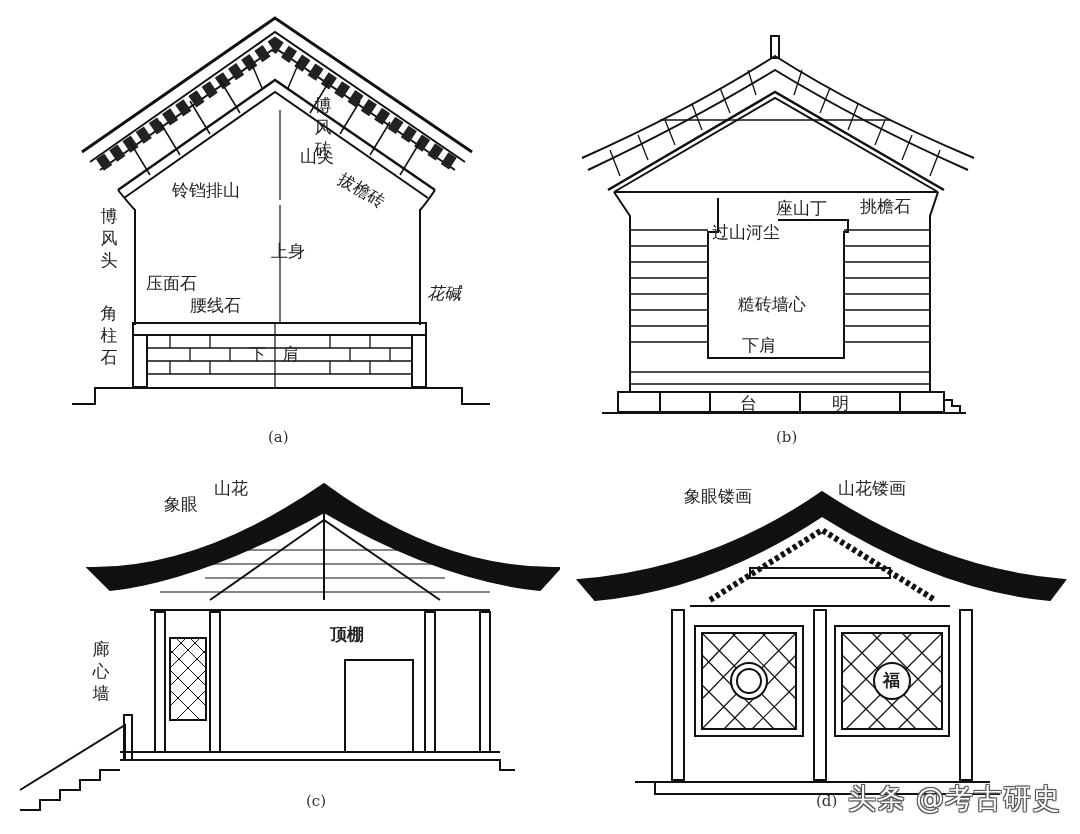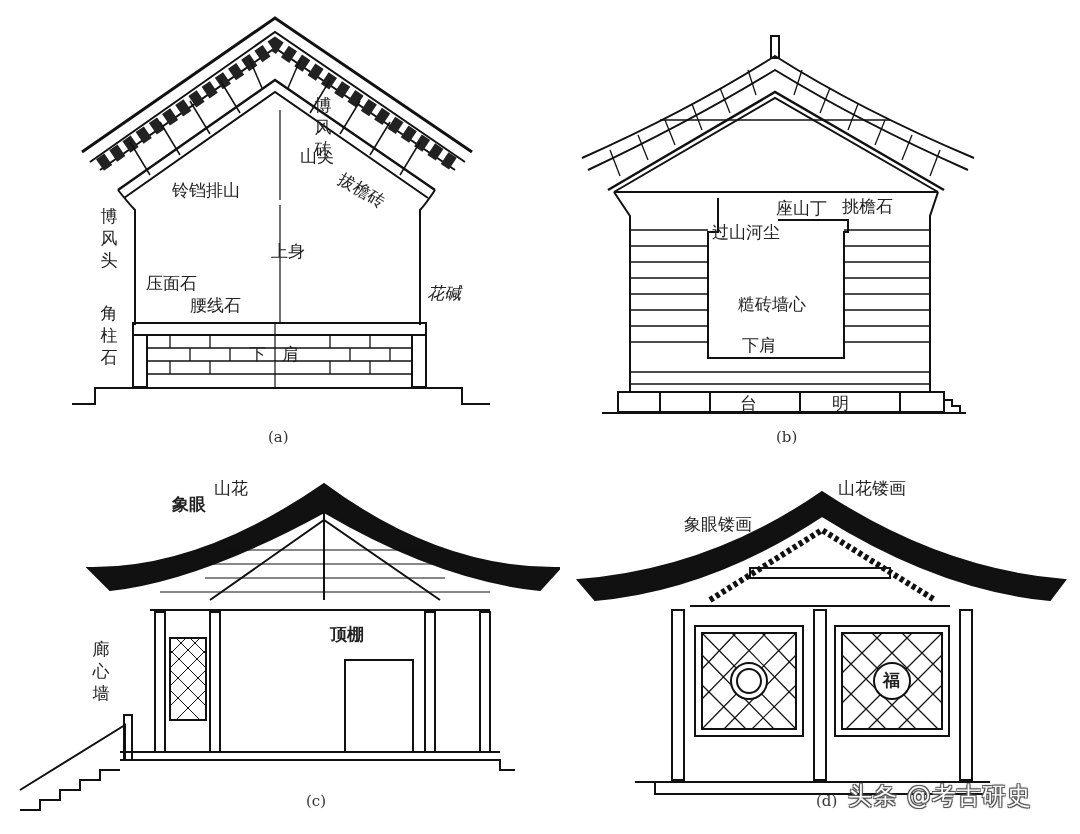--- a/index.html
+++ b/index.html
@@ -2,21 +2,21 @@
 <html><head>
 <meta charset="utf-8">
 <style>
   html,body{margin:0;padding:0;background:#fff;}
   body{width:1080px;height:834px;position:relative;overflow:hidden;font-family:"DejaVu Serif",serif;}
   .panel{position:absolute;}
   svg{position:absolute;left:0;top:0;}
   .lbl{position:absolute;font-size:17px;color:#222;line-height:1;white-space:nowrap;font-family:"DejaVu Serif",serif;}
   .vlbl{position:absolute;font-size:17px;color:#222;line-height:22px;width:18px;text-align:center;font-family:"DejaVu Serif",serif;}
   .cap{position:absolute;font-size:15px;color:#333;font-family:"DejaVu Serif",serif;}
-  .wm{position:absolute;left:848px;top:780px;font-size:24px;color:#fff;font-family:"DejaVu Sans",sans-serif;
+  .wm{position:absolute;left:848px;top:780px;font-size:28px;color:#fff;font-family:"DejaVu Sans",sans-serif;
       text-shadow:-1px -1px 0 #555,1px -1px 0 #555,-1px 1px 0 #555,1px 1px 0 #555,0 0 3px #666;letter-spacing:1px;}
 </style>
 </head>
 <body>
 
 <div class="panel" style="left:0;top:0;width:540px;height:450px;">
   <svg width="540" height="450">
     <g stroke="#111" fill="none" stroke-width="2">
 
       <path d="M82 152 L275 18 L472 152" stroke-width="3"></path>
@@ -140,21 +140,21 @@
       <rect x="78" y="392" width="326" height="20"></rect>
       <line x1="120" y1="392" x2="120" y2="412"></line>
         <line x1="170" y1="392" x2="170" y2="412"></line>
       <line x1="260" y1="392" x2="260" y2="412"></line>
         <line x1="360" y1="392" x2="360" y2="412"></line>
       <path d="M62 413 L426 413"></path>
       <path d="M404 400 L412 400 L412 406 L420 406 L420 413"></path>
     </g>
   </svg>
   <div class="lbl" style="left:236px;top:200px;">座山丁</div>
-  <div class="lbl" style="left:302px;top:198px;text-align:center;">挑檐石</div>
+  <div class="lbl" style="left:320px;top:198px;text-align:center;">挑檐石</div>
   <div class="lbl" style="left:172px;top:224px;">过山河尘</div>
   <div class="lbl" style="left:198px;top:276px;margin-top:20px;">糙砖墙心</div>
   <div class="lbl" style="left:202px;top:337px;">下肩</div>
   <div class="lbl" style="left:200px;top:395px;">台</div>
   <div class="lbl" style="left:292px;top:395px;">明</div>
   <div class="cap" style="left:236px;top:428px;">(b)</div>
 </div>
 
 <div class="panel" style="left:0;top:460px;width:560px;height:374px;">
   <svg width="560" height="374">
@@ -183,21 +183,21 @@
 
       <line x1="120" y1="292" x2="500" y2="292"></line>
       <path d="M120 300 L500 300 L500 310 L515 310"></path>
 
       <path d="M20 350 L40 350 L40 340 L60 340 L60 330 L80 330 L80 320 L100 320 L100 310 L120 310"></path>
       <path d="M20 330 L125 265 L125 300"></path>
       <rect x="124" y="255" width="8" height="45"></rect>
     </g>
   </svg>
   <div class="lbl" style="left:214px;top:20px;text-align:right;">山花</div>
-  <div class="lbl" style="left:172px;top:36px;font-weight:bold;">象眼</div>
+  <div class="lbl" style="left:164px;top:36px;">象眼</div>
   <div class="lbl" style="left:330px;top:166px;font-weight:bold;">顶棚</div>
   <div class="vlbl" style="left:92px;top:178px;">廊<br>心<br>墙</div>
   <div class="cap" style="left:306px;top:332px;">(c)</div>
 </div>
 
 <div class="panel" style="left:560px;top:460px;width:520px;height:374px;">
   <svg width="520" height="374">
     <g stroke="#111" fill="none" stroke-width="2">
       <path d="M18 120 Q150 110 262 32 Q380 110 505 120 L490 140 Q380 130 262 56 Q150 130 35 140 Z" fill="#111"></path>
       <path d="M130 146 L390 146"></path>
@@ -220,18 +220,18 @@
       </g>
       <circle cx="189" cy="221" r="18" fill="#fff"></circle>
       <circle cx="189" cy="221" r="12"></circle>
       <circle cx="332" cy="221" r="18" fill="#fff"></circle>
 
       <line x1="75" y1="322" x2="430" y2="322"></line>
       <path d="M95 322 L95 334 L440 334"></path>
     </g>
   </svg>
   <div class="lbl" style="left:323px;top:212px;font-weight:bold;">福</div>
-  <div class="lbl" style="left:124px;top:28px;margin-top:28px;">象眼镂画</div>
+  <div class="lbl" style="left:124px;top:28px;">象眼镂画</div>
   <div class="lbl" style="left:278px;top:20px;">山花镂画</div>
   <div class="cap" style="left:256px;top:332px;">(d)</div>
 </div>
 
 <div class="wm">头条 @考古研史</div>
 
 </body></html>

